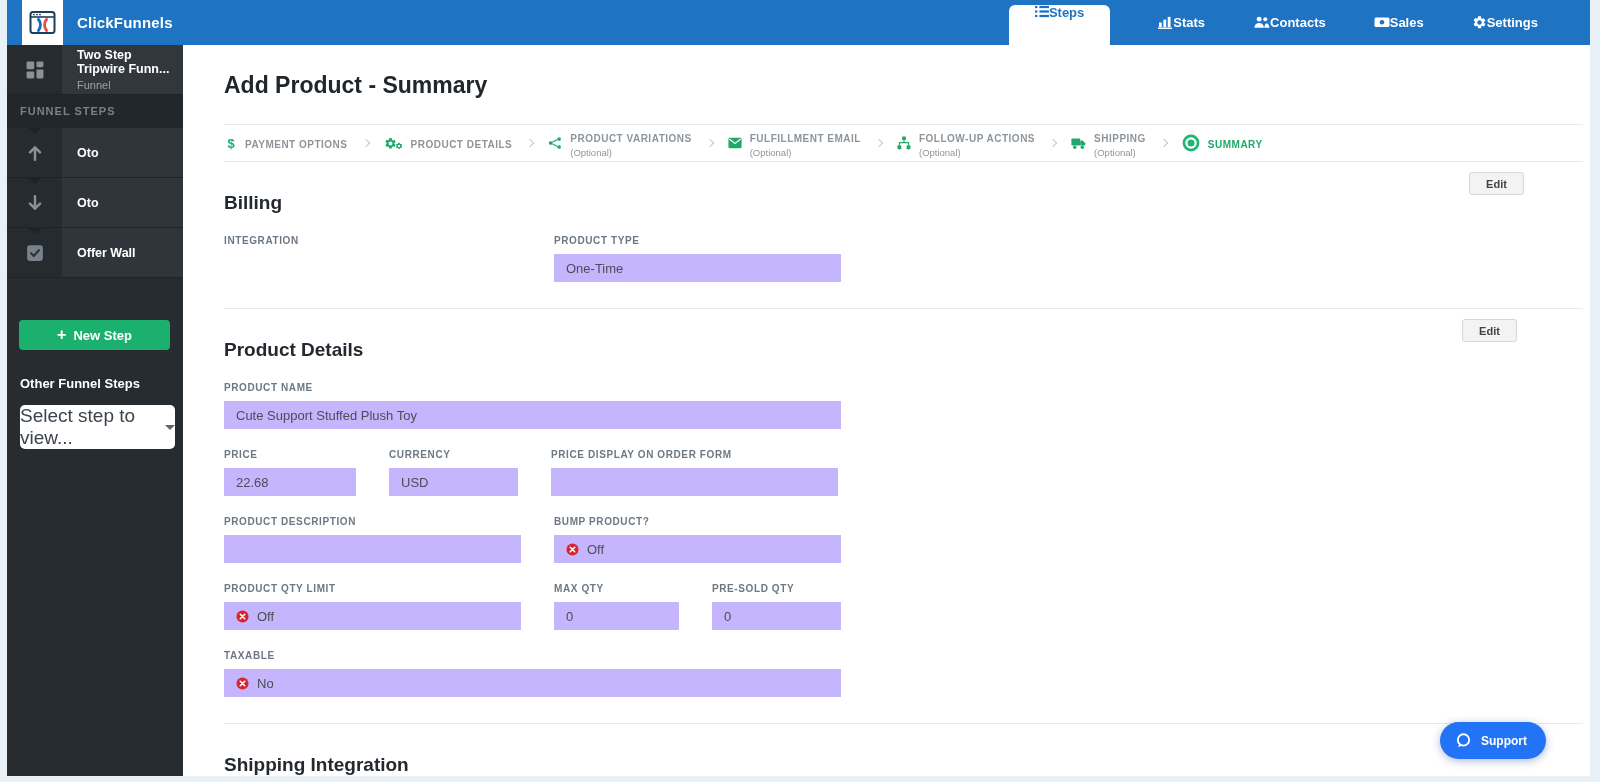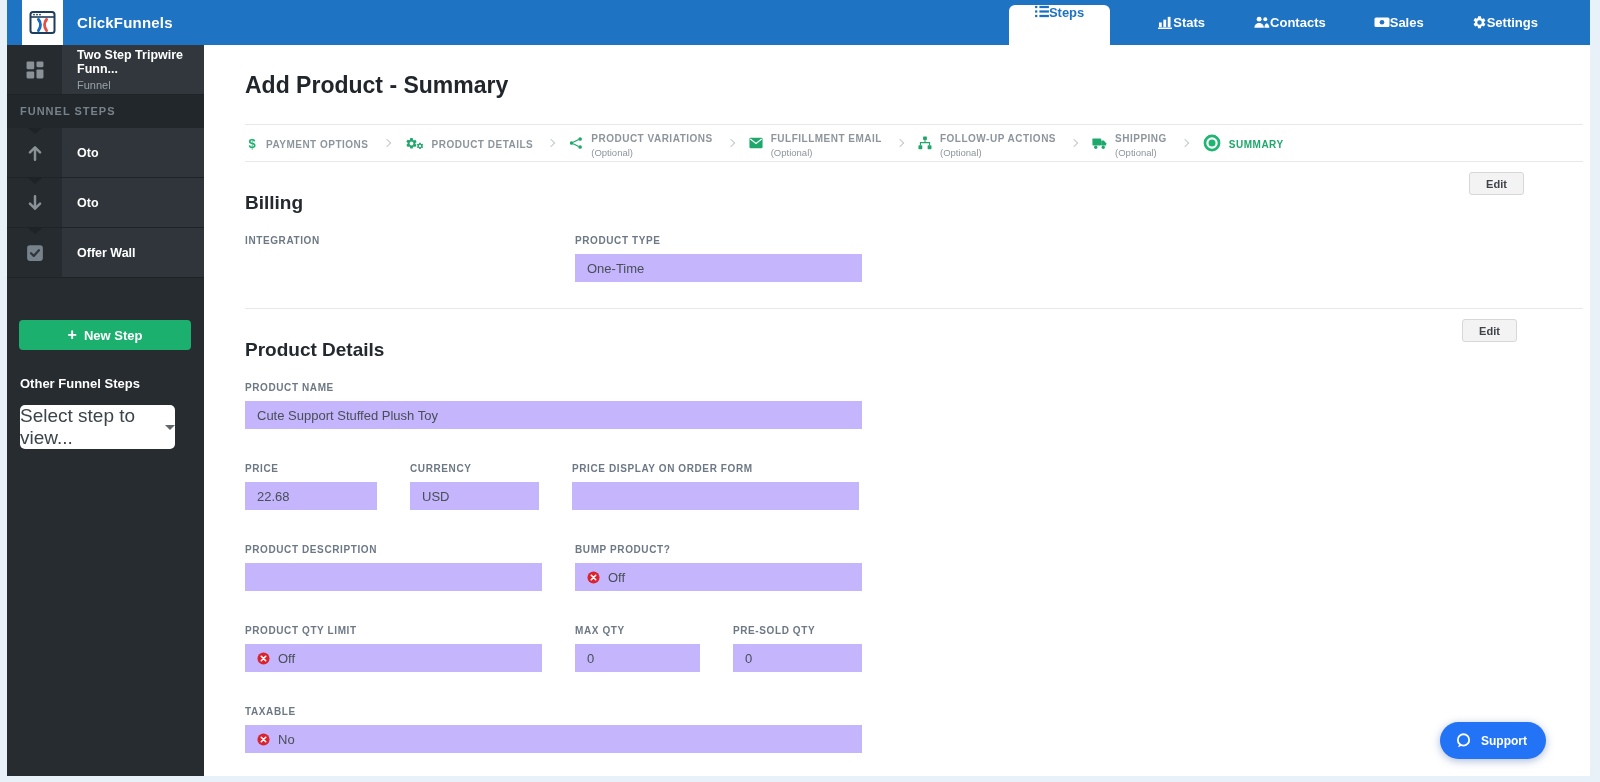--- a/index.html
+++ b/index.html
@@ -30,21 +30,21 @@
   .tabs{display:flex; align-items:center; margin-left:auto; margin-right:52px; gap:48px; height:100%;}
   .tab{display:flex; align-items:flex-start; gap:0; color:#fff; font-size:13px; font-weight:700; cursor:pointer; white-space:nowrap;}
   .tab svg{display:block;}
   .tab.active{
     background:#fff; color:var(--blue); height:40px; align-self:flex-end;
     padding:0 26px; border-radius:6px 6px 0 0;
   }
   
   .body-row{flex:1; display:flex; min-height:0;}
   
-  .sidebar{width:197px; background:#272c31; flex-shrink:0; display:flex; flex-direction:column;}
+  .sidebar{width:176px; background:#272c31; flex-shrink:0; display:flex; flex-direction:column;}
   .funnel-head{display:flex; height:50px; background:#31373d; border-bottom:1px solid var(--side-border); cursor:pointer;}
   .funnel-head .icon-cell{border-bottom:none;}
   .fh-text{display:flex; flex-direction:column; justify-content:center; padding-left:15px;}
   .fh-title{color:#fff; font-size:12.5px; font-weight:700;}
   .fh-sub{color:#99a1a8; font-size:11px; margin-top:3px;}
   .steps-band{
     height:33px; line-height:33px; background:var(--side-dark); color:#78828a;
     font-size:11px; font-weight:700; letter-spacing:1px; padding-left:13px;
   }
   .step-row{display:flex; height:50px; border-bottom:1px solid var(--side-border); cursor:pointer;}
@@ -96,21 +96,21 @@
   .edit-btn{
     position:absolute; top:10px; right:66px; width:55px; height:23px;
     background:#f3f3f3; border:1px solid #d7d7d7; border-radius:3px;
     font-size:11px; font-weight:600; color:#3f4449; font-family:inherit; cursor:pointer;
   }
   .grid{display:grid; column-gap:33px; margin-top:21px; align-items:start;}
   .g-2{grid-template-columns:297px 287px;}
   .g-full{grid-template-columns:617px;}
   .g-price{grid-template-columns:132px 129px 287px;}
   .g-qty{grid-template-columns:297px 125px 129px;}
-  .grid + .grid{margin-top:34px;}
+  .grid + .grid{margin-top:20px;}
   .flabel{display:block; font-size:10px; font-weight:700; color:#6d7885; letter-spacing:.6px; margin-bottom:8px; white-space:nowrap;}
   .field{
     background:#c4b5fd; min-height:28px; padding:6px 12px; font-size:13px; color:#494f55;
     display:flex; align-items:center; gap:8px;
   }
   .status-icon{display:flex; flex-shrink:0;}
   .stripe-logo{color:var(--stripe); font-size:21px; font-weight:800; letter-spacing:-.5px; margin-top:3px; line-height:1;}
   
   .support-btn{
     position:absolute; right:54px; bottom:23px; height:37px; padding:0 19px 0 15px;

